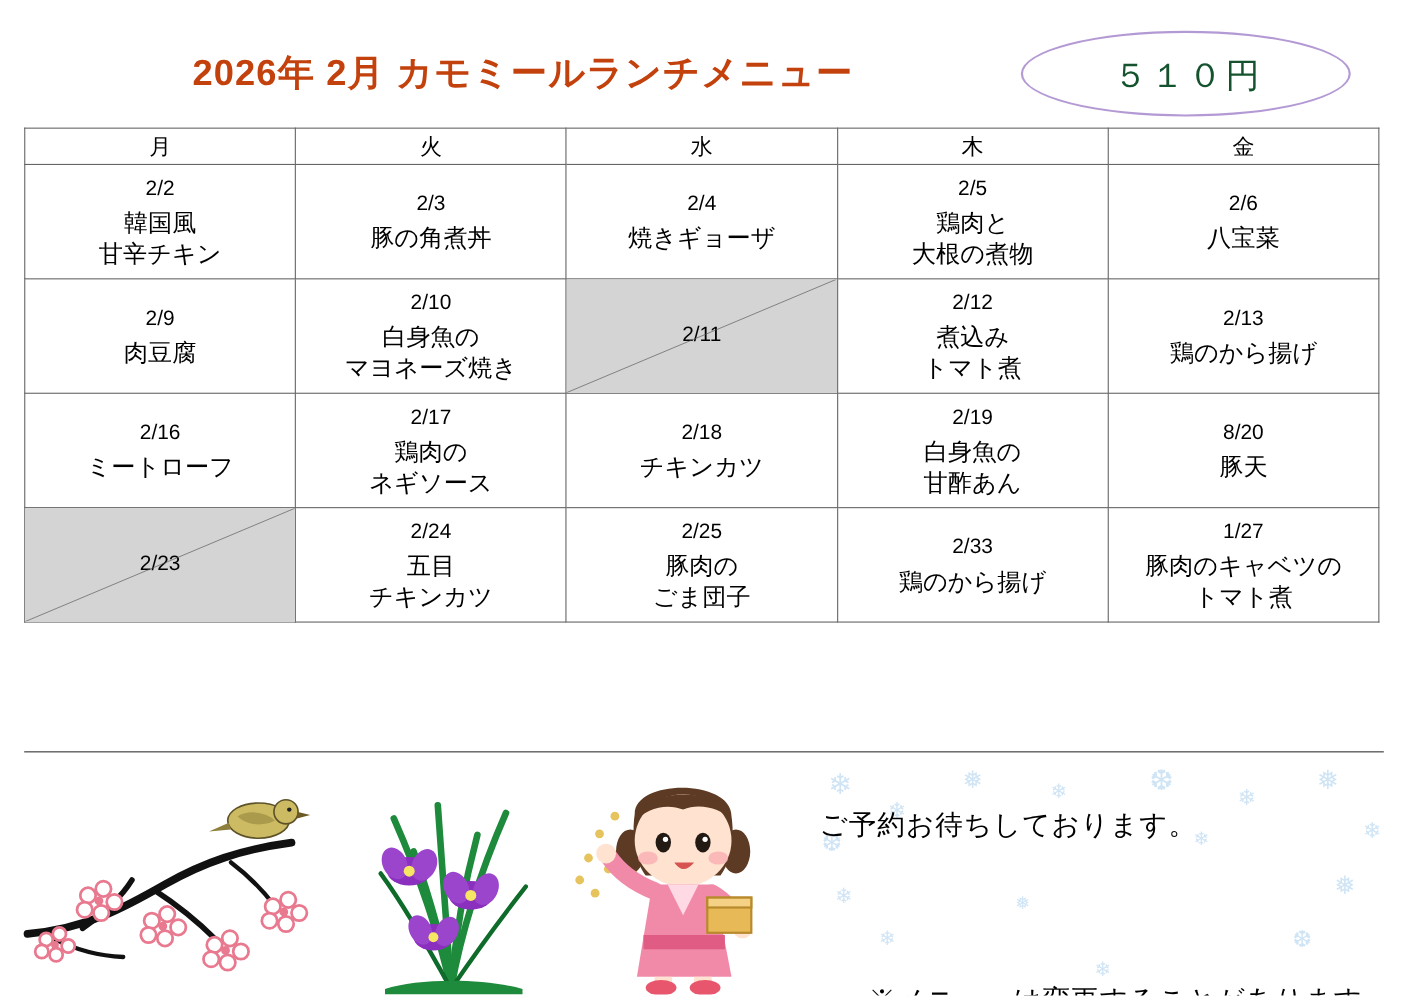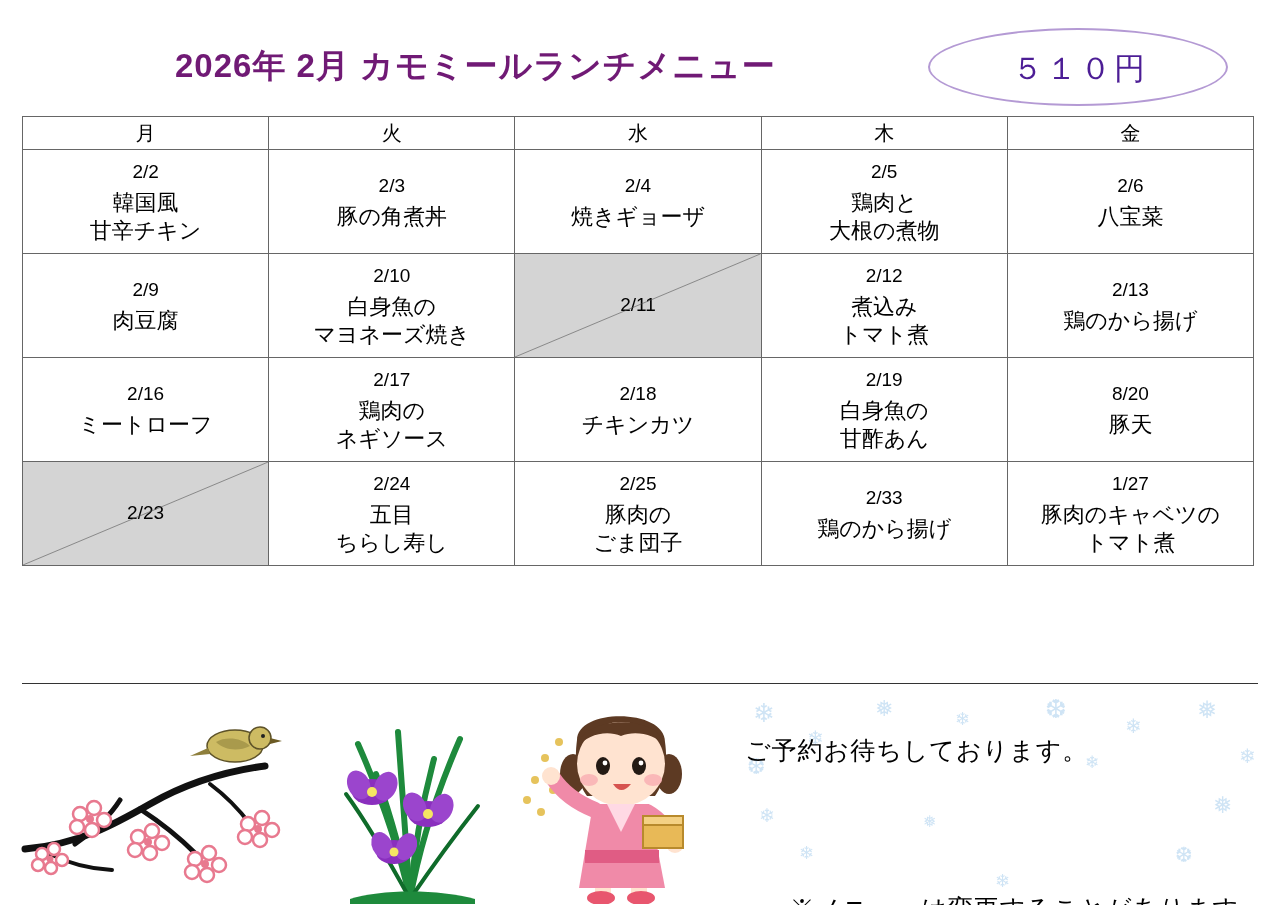--- a/index.html
+++ b/index.html
@@ -20,21 +20,21 @@
   .header {
     position: relative;
     height: 110px;
   }
   .title {
     position: absolute;
     left: 175px;
     top: 44px;
     font-size: 33px;
     font-weight: bold;
-    color: #701a75;
+    color: #c2410c;
     letter-spacing: 1px;
     white-space: nowrap;
   }
   .price-ellipse {
     position: absolute;
     left: 928px;
     top: 28px;
     width: 300px;
     height: 78px;
     border: 2px solid #b49ad4;
@@ -45,21 +45,21 @@
     position: absolute;
     left: 0;
     top: 0;
     width: 300px;
     height: 78px;
     display: flex;
     align-items: center;
     justify-content: center;
     font-size: 31px;
     letter-spacing: 3px;
-    color: #4c1d95;
+    color: #14532d;
   }
 
   
   .cal-wrap {
     position: absolute;
     left: 22px;
     top: 116px;
     width: 1232px;
   }
   table.calendar {
@@ -305,21 +305,21 @@
           <div class="cell-menu"></div>
           <span class="slash">
             <svg viewBox="0 0 100 100" preserveAspectRatio="none">
                 <line x1="0" y1="100" x2="100" y2="0" stroke="#555" stroke-width="0.6" vector-effect="non-scaling-stroke"></line>
               </svg>
           </span>
         </td>
         <td>
           <div class="cell-date">2/24</div>
           <div class="cell-menu">五目
-ちらし寿し</div>
+チキンカツ</div>
         </td>
         <td>
           <div class="cell-date">2/25</div>
           <div class="cell-menu">豚肉の
 ごま団子</div>
         </td>
         <td>
           <div class="cell-date">2/33</div>
           <div class="cell-menu">鶏のから揚げ</div>
         </td>

